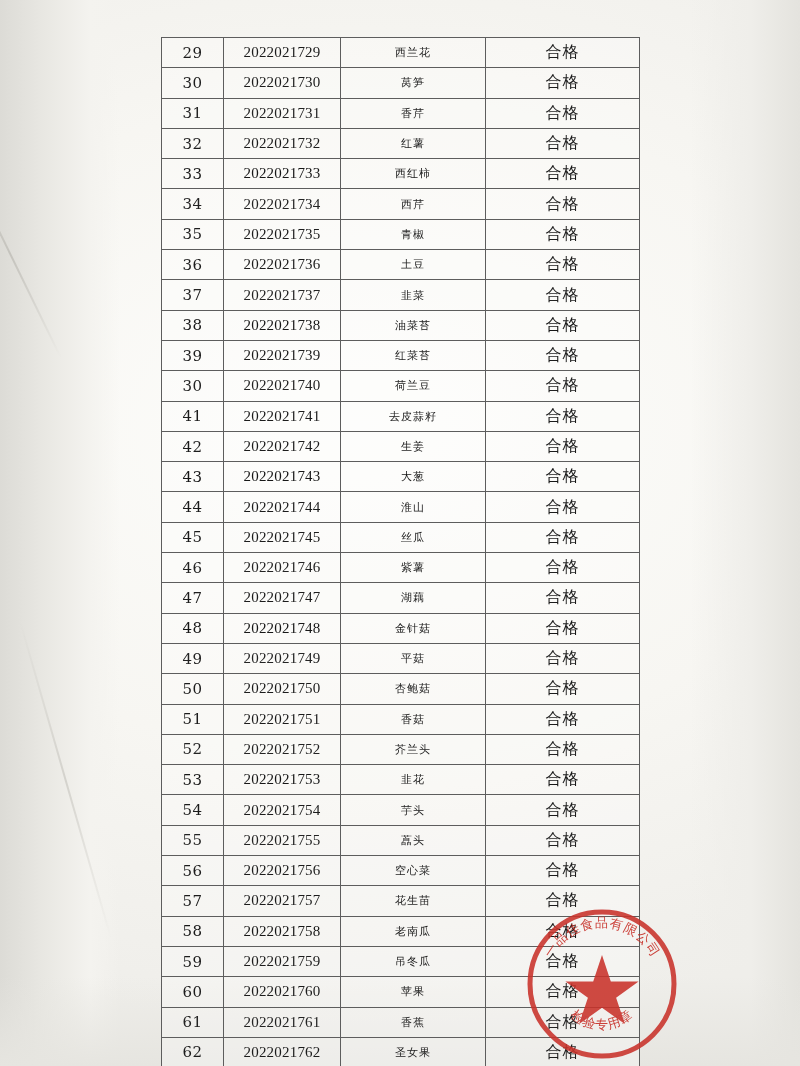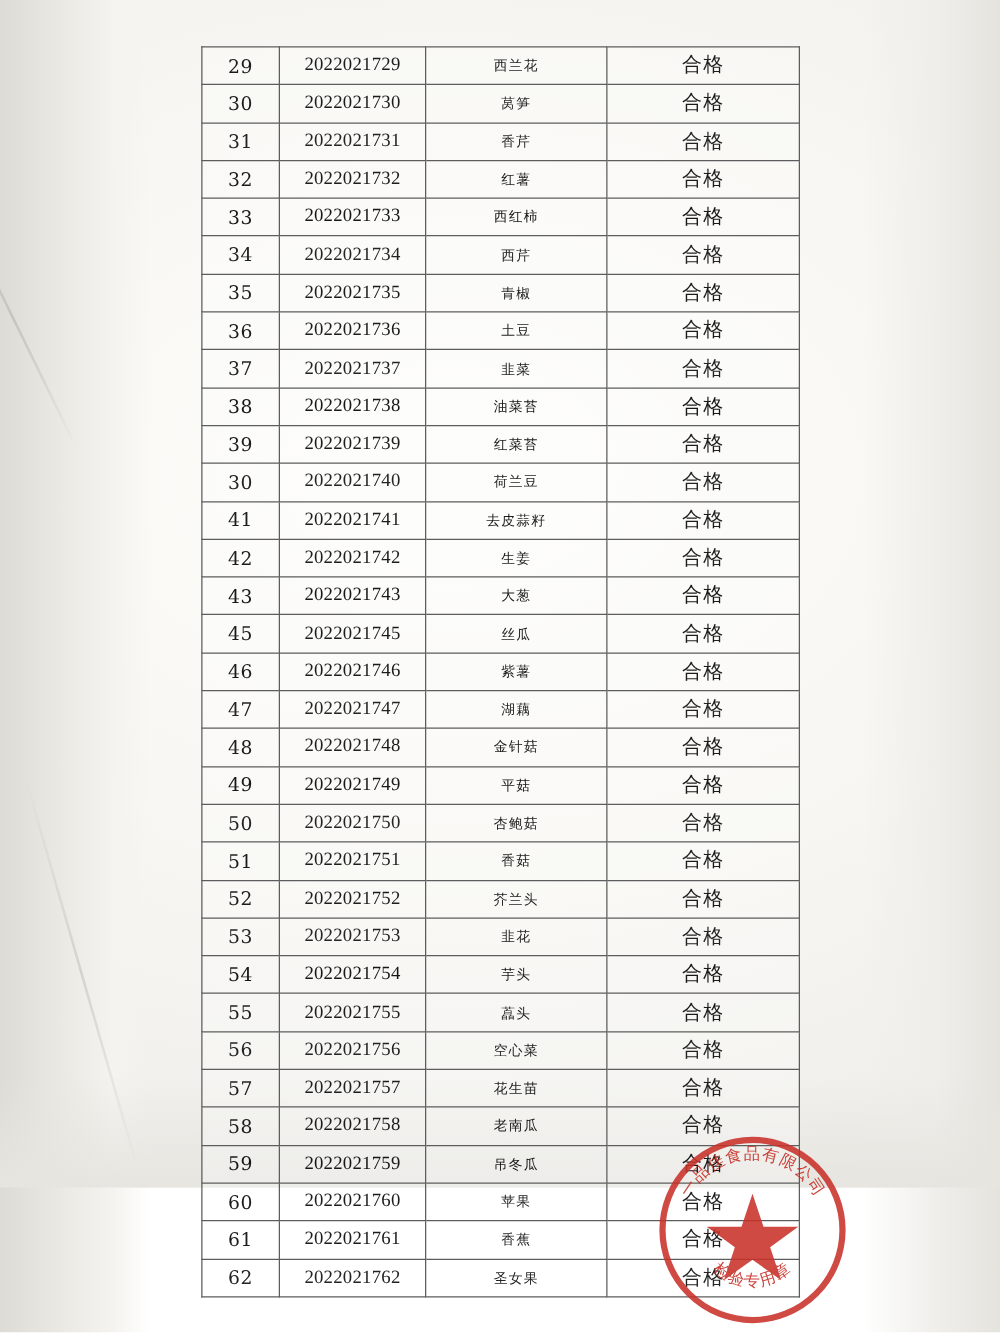--- a/index.html
+++ b/index.html
@@ -11,21 +11,21 @@
     width: 800px;
     height: 1066px;
     overflow: hidden;
     font-family: "DejaVu Sans", "Liberation Sans", sans-serif;
   }
 
   
   #page {
     position: relative;
     width: 800px;
-    height: 950px;
+    height: 1066px;
     background:
       radial-gradient(ellipse 900px 600px at 45% 40%, #fdfdfb 0%, #f7f6f2 55%, #efeeea 100%);
   }
   
   #page-left-shadow {
     position: absolute;
     left: 0; top: 0;
     width: 120px; height: 1066px;
     background: linear-gradient(90deg, #dcdbd6 0%, #e9e8e3 38%, #f4f3ef 75%, rgba(255,255,255,0) 100%);
     pointer-events: none;
@@ -234,20 +234,26 @@
           <tr>
             <td class="idx">42</td>
             <td class="code">2022021742</td>
             <td class="name">生姜</td>
             <td class="result">合格</td>
           </tr>
           <tr>
             <td class="idx">43</td>
             <td class="code">2022021743</td>
             <td class="name">大葱</td>
+            <td class="result">合格</td>
+          </tr>
+          <tr>
+            <td class="idx">44</td>
+            <td class="code">2022021744</td>
+            <td class="name">淮山</td>
             <td class="result">合格</td>
           </tr>
           <tr>
             <td class="idx">45</td>
             <td class="code">2022021745</td>
             <td class="name">丝瓜</td>
             <td class="result">合格</td>
           </tr>
           <tr>
             <td class="idx">46</td>

